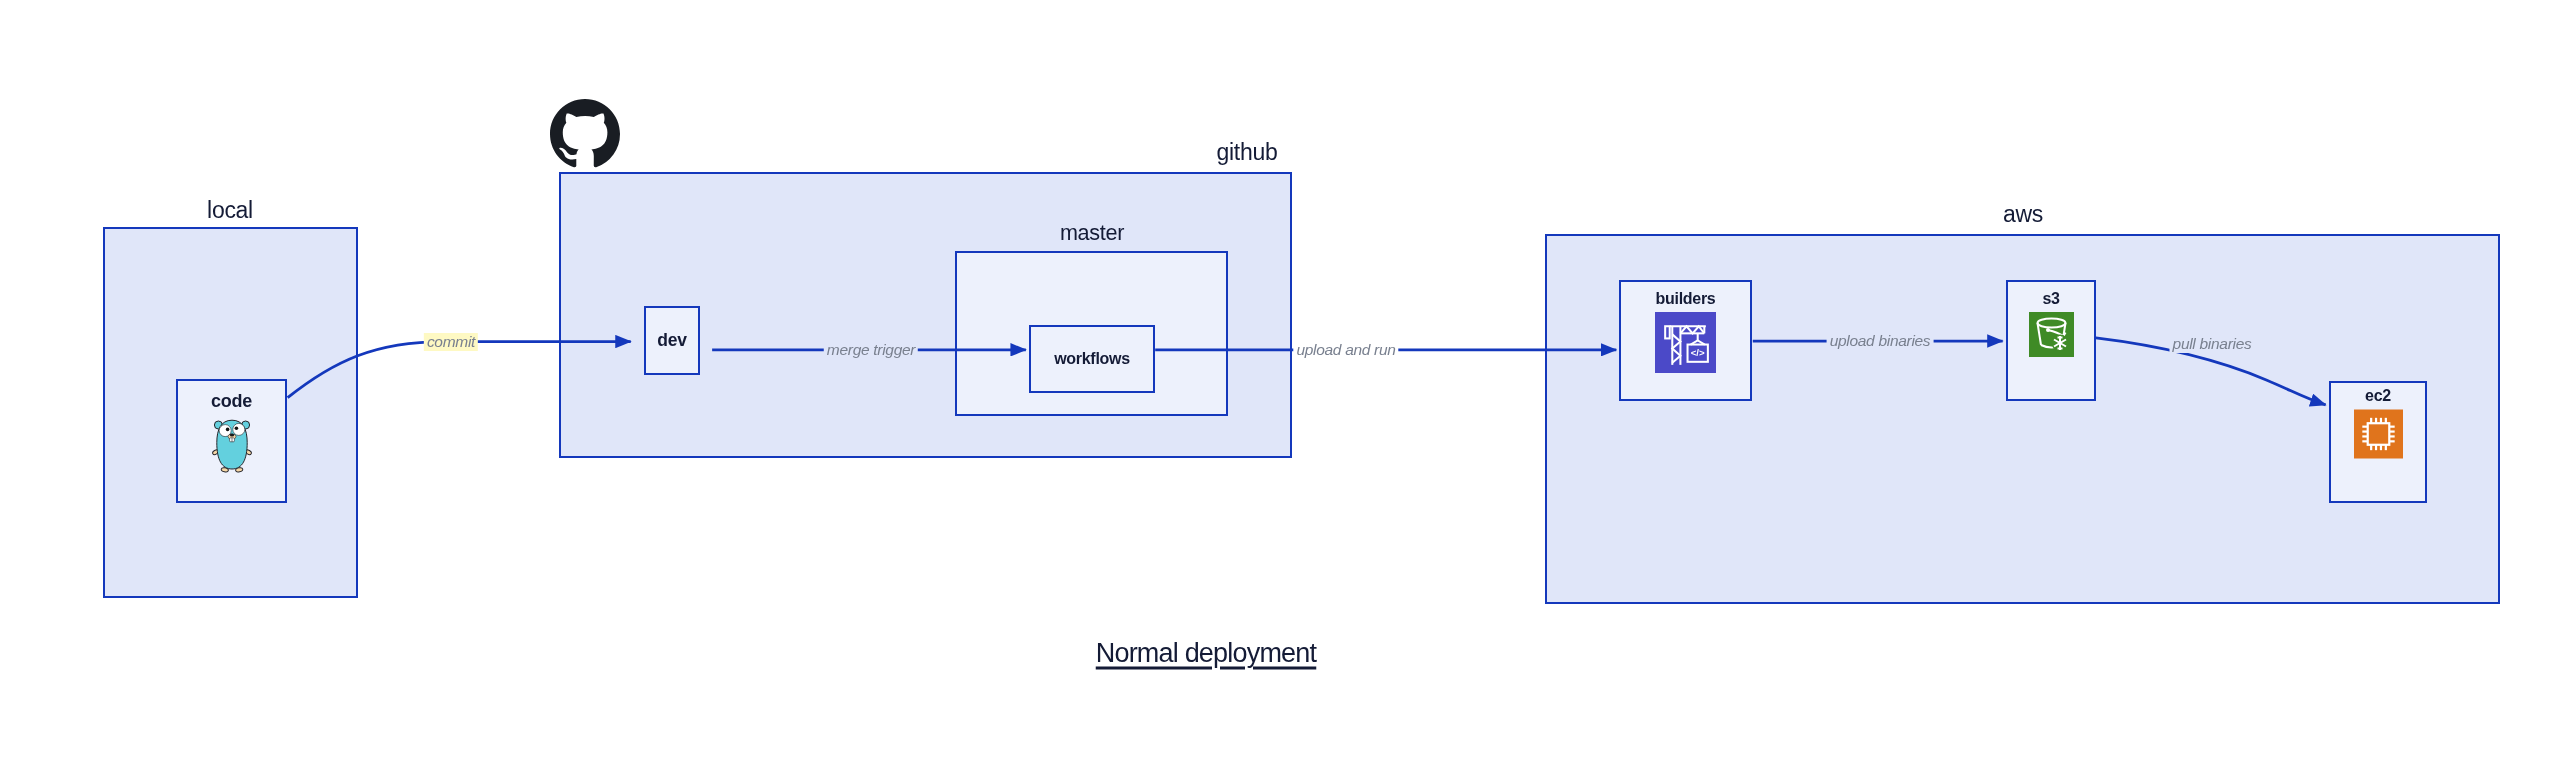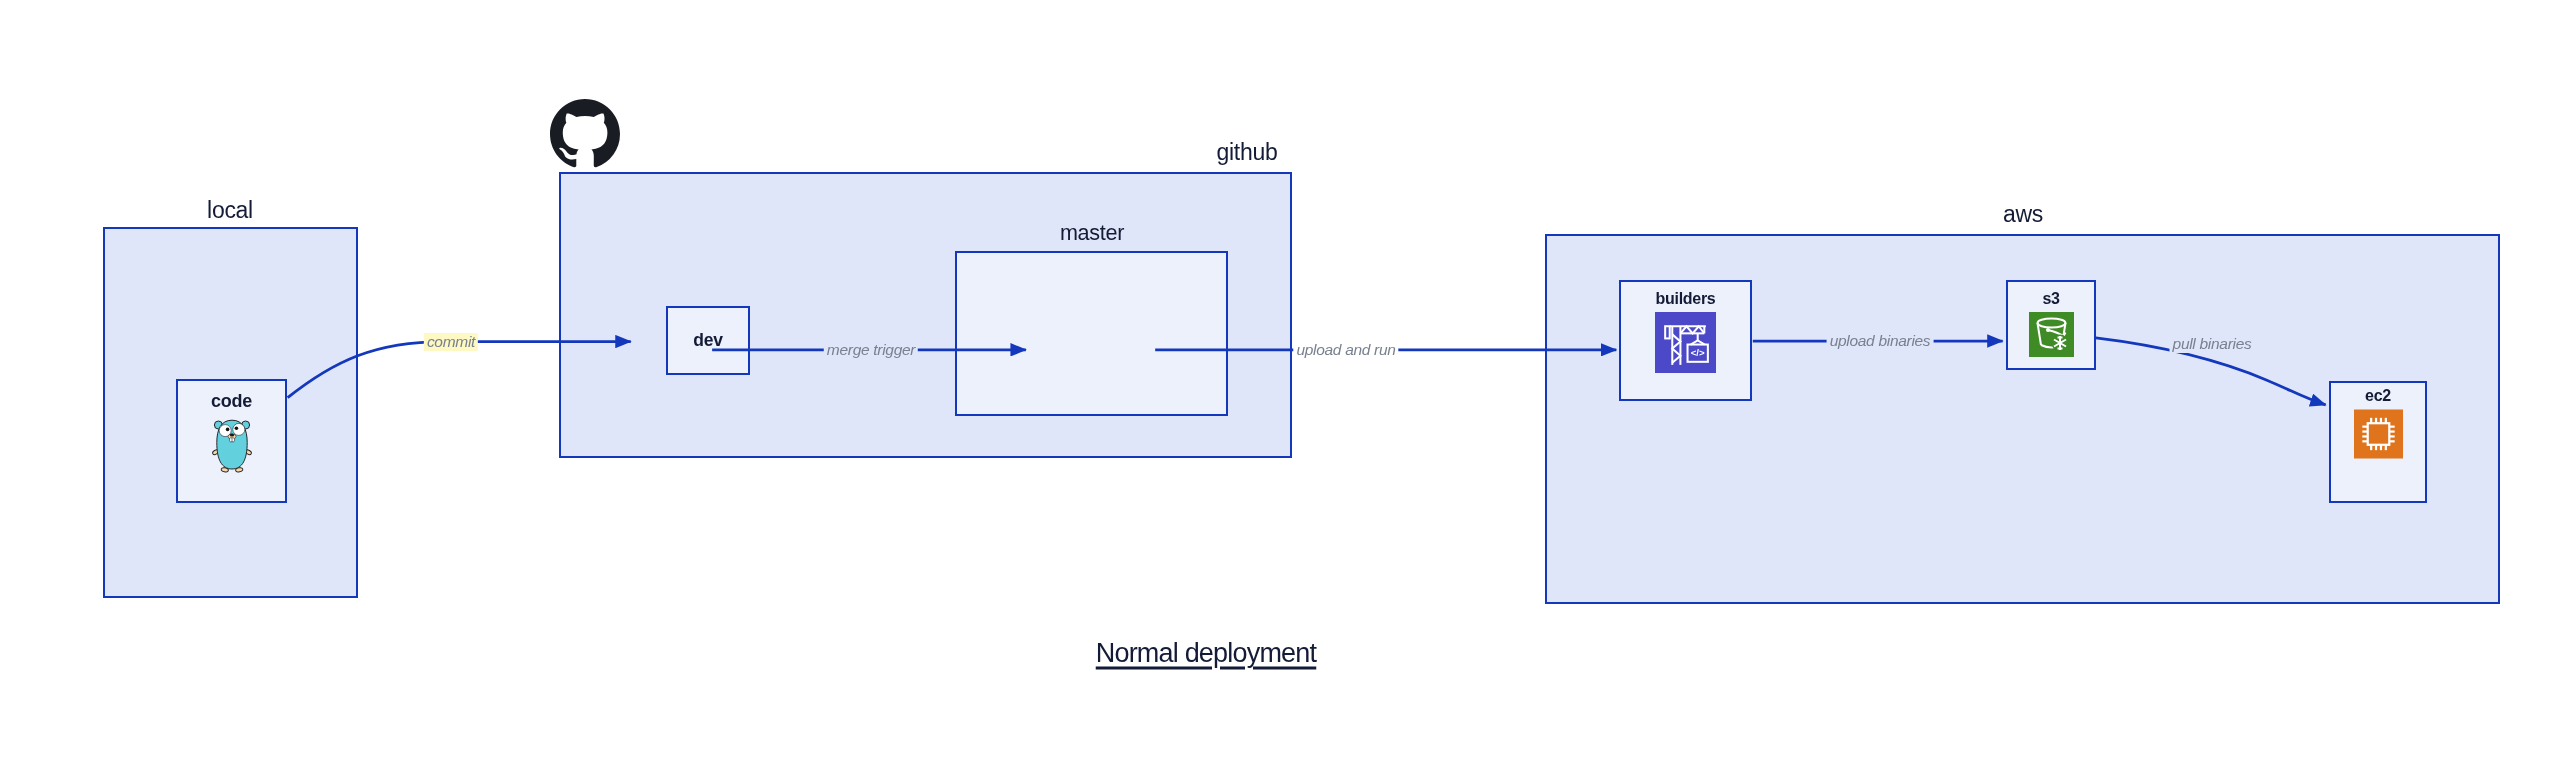--- a/index.html
+++ b/index.html
@@ -29,25 +29,25 @@
   .gl-master{left:1092px;top:233px;font-size:21.6px;}
   .gl-aws   {left:2023px;top:214px;}
   
   .node{
     position:absolute;background:var(--node-fill);border:2.6px solid var(--blue);box-sizing:border-box;
     display:flex;flex-direction:column;align-items:center;
   }
   .node .nlabel{font-weight:bold;font-size:16px;color:var(--ink);letter-spacing:-0.3px;white-space:nowrap;}
   .n-code     {left:176px;top:379px;width:111px;height:124px;padding-top:10.3px;}
   .n-code .nlabel{font-size:18px;}
-  .n-dev      {left:666px;top:306px;width:84px;height:69px;justify-content:center;}
+  .n-dev      {left:644px;top:306px;width:56px;height:69px;justify-content:center;}
   .n-dev .nlabel{font-size:17.5px;}
   .n-workflows{left:1029px;top:325px;width:126px;height:68px;justify-content:center;}
   .n-builders {left:1619px;top:280px;width:133px;height:121px;padding-top:8.2px;}
-  .n-s3       {left:2006px;top:280px;width:90px;height:90px;padding-top:8.2px;}
+  .n-s3       {left:2006px;top:280px;width:90px;height:121px;padding-top:8.2px;}
   .n-ec2      {left:2329px;top:381px;width:98px;height:122px;padding-top:4px;}
   .node .icon{margin-top:4.1px;}
   
   svg.edges{position:absolute;left:0;top:0;}
   .edge-path{stroke:var(--blue);stroke-width:5.5;fill:none;}
   .edge-label{
     position:absolute;transform:translate(-50%,-50%);
     font-style:italic;font-size:15.5px;color:var(--gray);white-space:nowrap;
     padding:0 3.1px;letter-spacing:-0.3px;
   }
@@ -103,20 +103,23 @@
         <rect x="44" y="52" width="12" height="10" rx="2.5" fill="#ffffff" stroke-width="1.5"></rect>
         <line x1="50" y1="52" x2="50" y2="62" stroke-width="1.5"></line>
       </g>
     </svg>
   </div>
 
   <div class="node n-dev">
     <span class="nlabel">dev</span>
   </div>
 
+  <div class="node n-workflows">
+    <span class="nlabel">workflows</span>
+  </div>
 
   <div class="node n-builders">
     <span class="nlabel">builders</span>
     <svg class="icon" width="61" height="61" viewBox="0 0 120 120">
       <rect x="0" y="0" width="120" height="120" fill="#4b49c8"></rect>
       <g stroke="#ffffff" stroke-width="4" fill="none">
         <rect x="20" y="28" width="9" height="24"></rect>
         <line x1="34" y1="28" x2="34" y2="104"></line>
         <line x1="50" y1="28" x2="50" y2="104"></line>
         <polyline points="34,44 50,58 34,72 50,86 34,100"></polyline>

